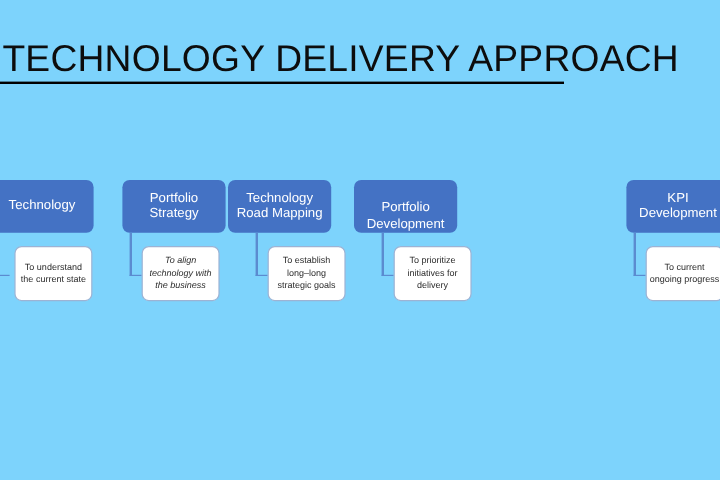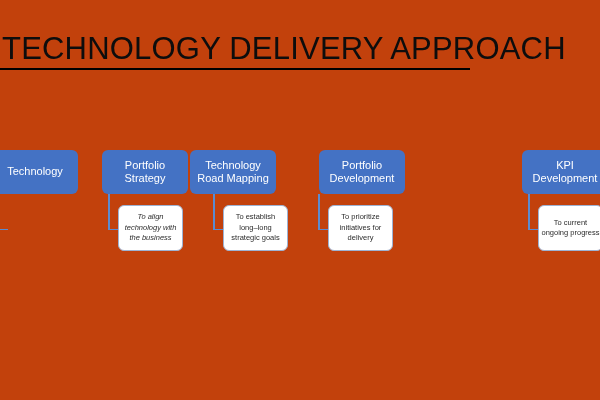--- a/index.html
+++ b/index.html
@@ -13,21 +13,21 @@
     font-family: "Liberation Sans", sans-serif;
     overflow: hidden;
     position: relative;
   }
 
   #slide {
     position: absolute;
     left: 0; top: 0;
     width: 600px;
     height: 400px;
-    background: #c2410c;
+    background: #7dd3fc;
     overflow: hidden;
   }
 
   
   #title-block {
     position: absolute;
     left: 0px;
     top: 30px;
     width: 480px;
     height: 40px;
@@ -147,20 +147,23 @@
   <div id="flow">
 
     <div class="stage" style="left:-98px;">
       <div class="stage-box" style="left:90px;">
         <span class="stage-box-label">Technology</span>
       </div>
       <div class="connector" style="left:96px; top:194px;">
 
         <div class="h-seg"></div>
       </div>
+      <div class="stage-note" style="left:110px;">
+        <span class="stage-note-label">To understand the current  state</span>
+      </div>
     </div>
 
     <div class="stage" style="left:7px;">
       <div class="stage-box" style="left:95px;">
         <span class="stage-box-label">Portfolio Strategy</span>
       </div>
       <div class="connector" style="left:101px; top:194px;">
         <div class="v-seg"></div>
         <div class="h-seg"></div>
       </div>
@@ -176,21 +179,21 @@
       <div class="connector" style="left:101px; top:194px;">
         <div class="v-seg"></div>
         <div class="h-seg"></div>
       </div>
       <div class="stage-note" style="left:111px;">
         <span class="stage-note-label">To establish long–long strategic goals</span>
       </div>
     </div>
 
     <div class="stage" style="left:217px;">
-      <div class="stage-box" style="left:102px;">
+      <div class="stage-box" style="left:78px;align-items:flex-end;">
         <span class="stage-box-label">Portfolio Development</span>
       </div>
       <div class="connector" style="left:101px; top:194px;">
         <div class="v-seg"></div>
         <div class="h-seg"></div>
       </div>
       <div class="stage-note" style="left:111px;">
         <span class="stage-note-label">To prioritize initiatives for delivery</span>
       </div>
     </div>

